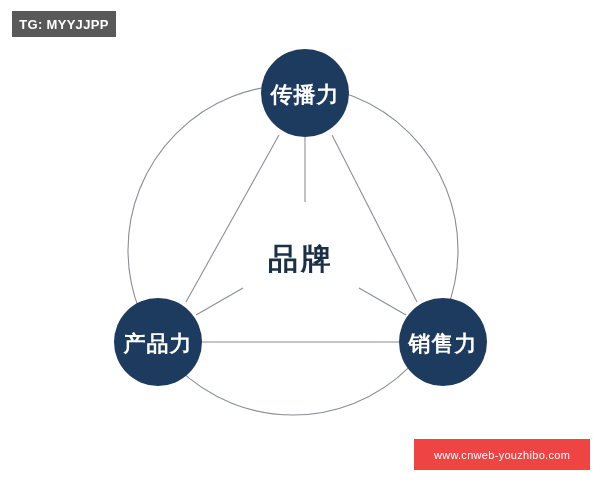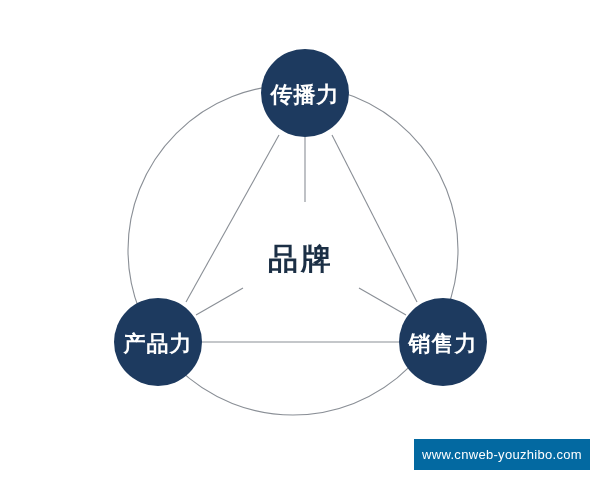--- a/index.html
+++ b/index.html
@@ -72,22 +72,22 @@
     background: #595959;
     font-size: 13px;
     font-weight: bold;
   }
 
   #watermark-badge {
     left: 414px;
     top: 439px;
     width: 176px;
     height: 31px;
-    background: #0369a1;
-    font-size: 13px;
+    background: #ef4444;
+    font-size: 11px;
     font-weight: normal;
   }
 </style>
 </head>
 <body>
 
 <div id="canvas">
 
   <svg class="diagram" viewBox="0 0 600 480">
 
@@ -117,16 +117,17 @@
       <text class="node-label" x="158" y="343">产品力</text>
     </g>
 
     <g>
       <circle cx="443" cy="342" r="44" fill="#1d3a5f"></circle>
       <text class="node-label" x="443" y="343">销售力</text>
     </g>
 
   </svg>
 
+  <div class="badge" id="tg-badge">TG: MYYJJPP</div>
 
   <div class="badge" id="watermark-badge">www.cnweb-youzhibo.com</div>
 
 </div>
 
 </body></html>

